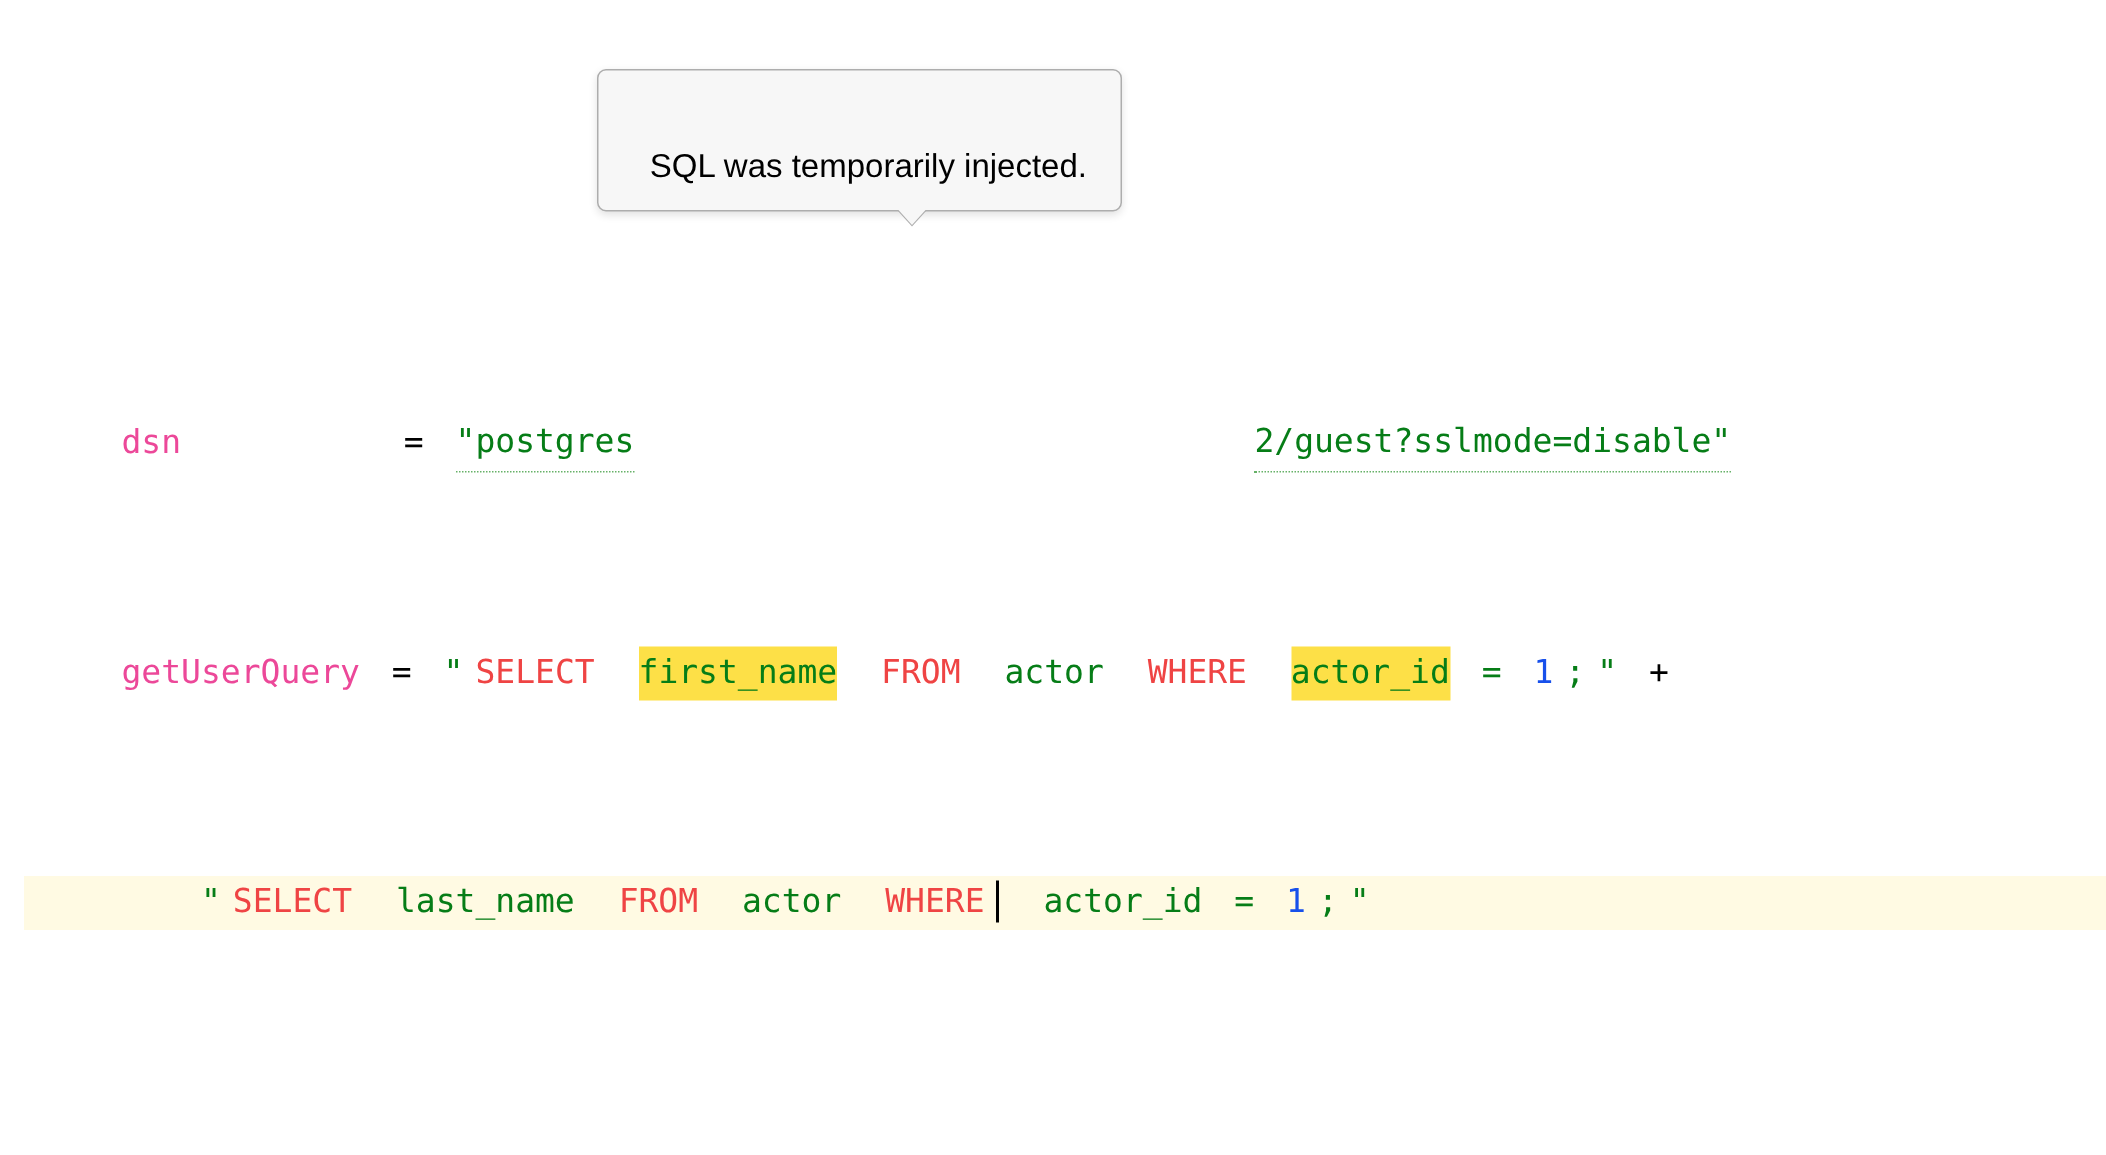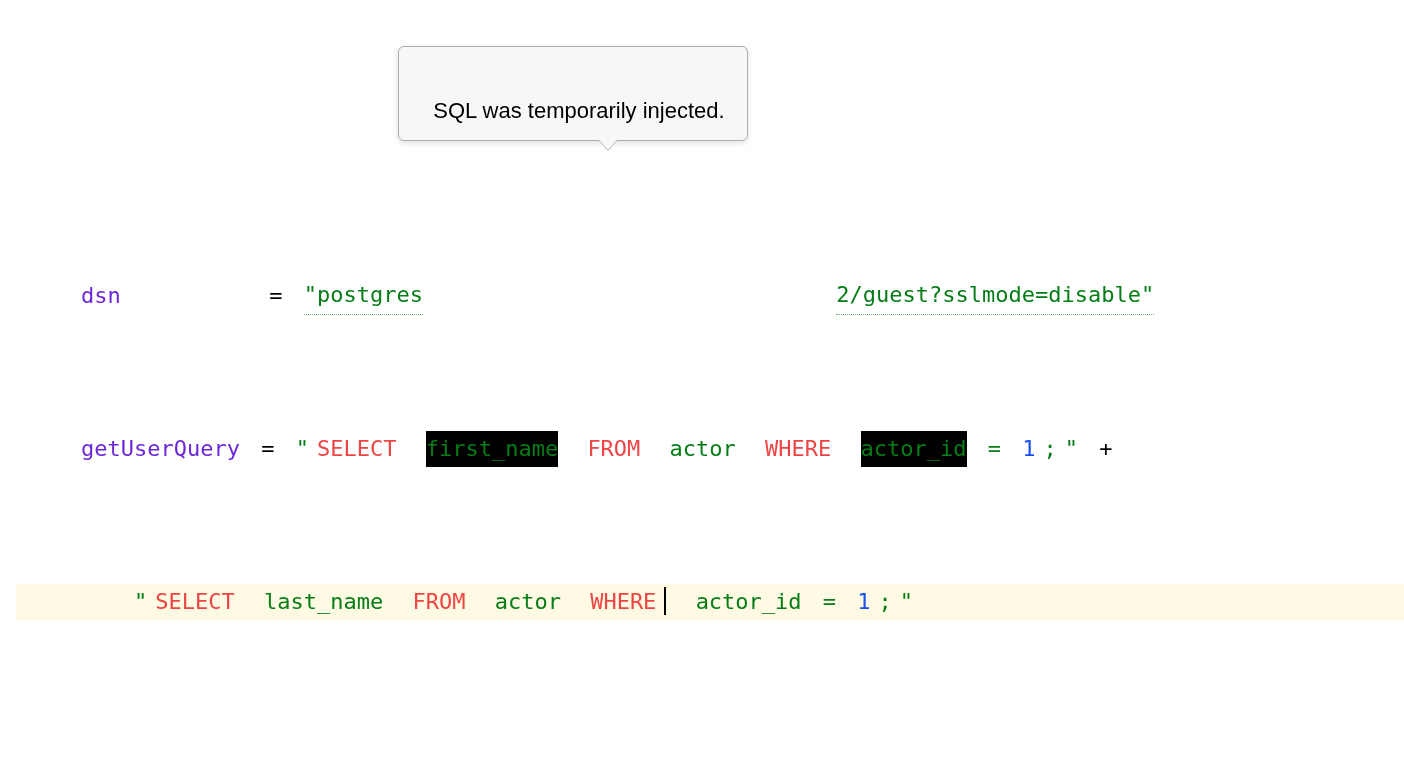--- a/index.html
+++ b/index.html
@@ -33,21 +33,21 @@
       background: #fffae3;
     }
     .kw { color: #0033b3; font-weight: normal; }
     .str { color: #067d17; }
     .sql-kw { color: #ef4444; }
     .sql-num { color: #1750eb; }
     .green-underline {
       border-bottom: 1px dotted #67b168;
     }
     .selected-bg {
-      background: #000000;
+      background: #fde047;
     }
     .tooltip {
       position: absolute;
       background: #f7f7f7;
       border: 1px solid #adadad;
       border-radius: 6px;
       padding: 10px 18px;
       font-size: 22px;
       font-family: -apple-system, 'Segoe UI', sans-serif;
       color: #000;
@@ -74,21 +74,21 @@
     }
     .cursor {
       display: inline-block;
       width: 2px;
       height: 28px;
       background: #000;
       vertical-align: middle;
       position: relative;
       top: -1px;
     }
-    .prop { color: #6d28d9; }
+    .prop { color: #ec4899; }
   </style>
 </head>
 <body>
 
 
 
 <div class="editor">
 
   <div class="line"><span>    </span><span class="prop">dsn</span><span>          </span><span>= </span><span class="str green-underline">"postgres</span><span class="str green-underline" style="opacity:0">                              </span><span class="str green-underline">2/guest?sslmode=disable"</span></div>
 

